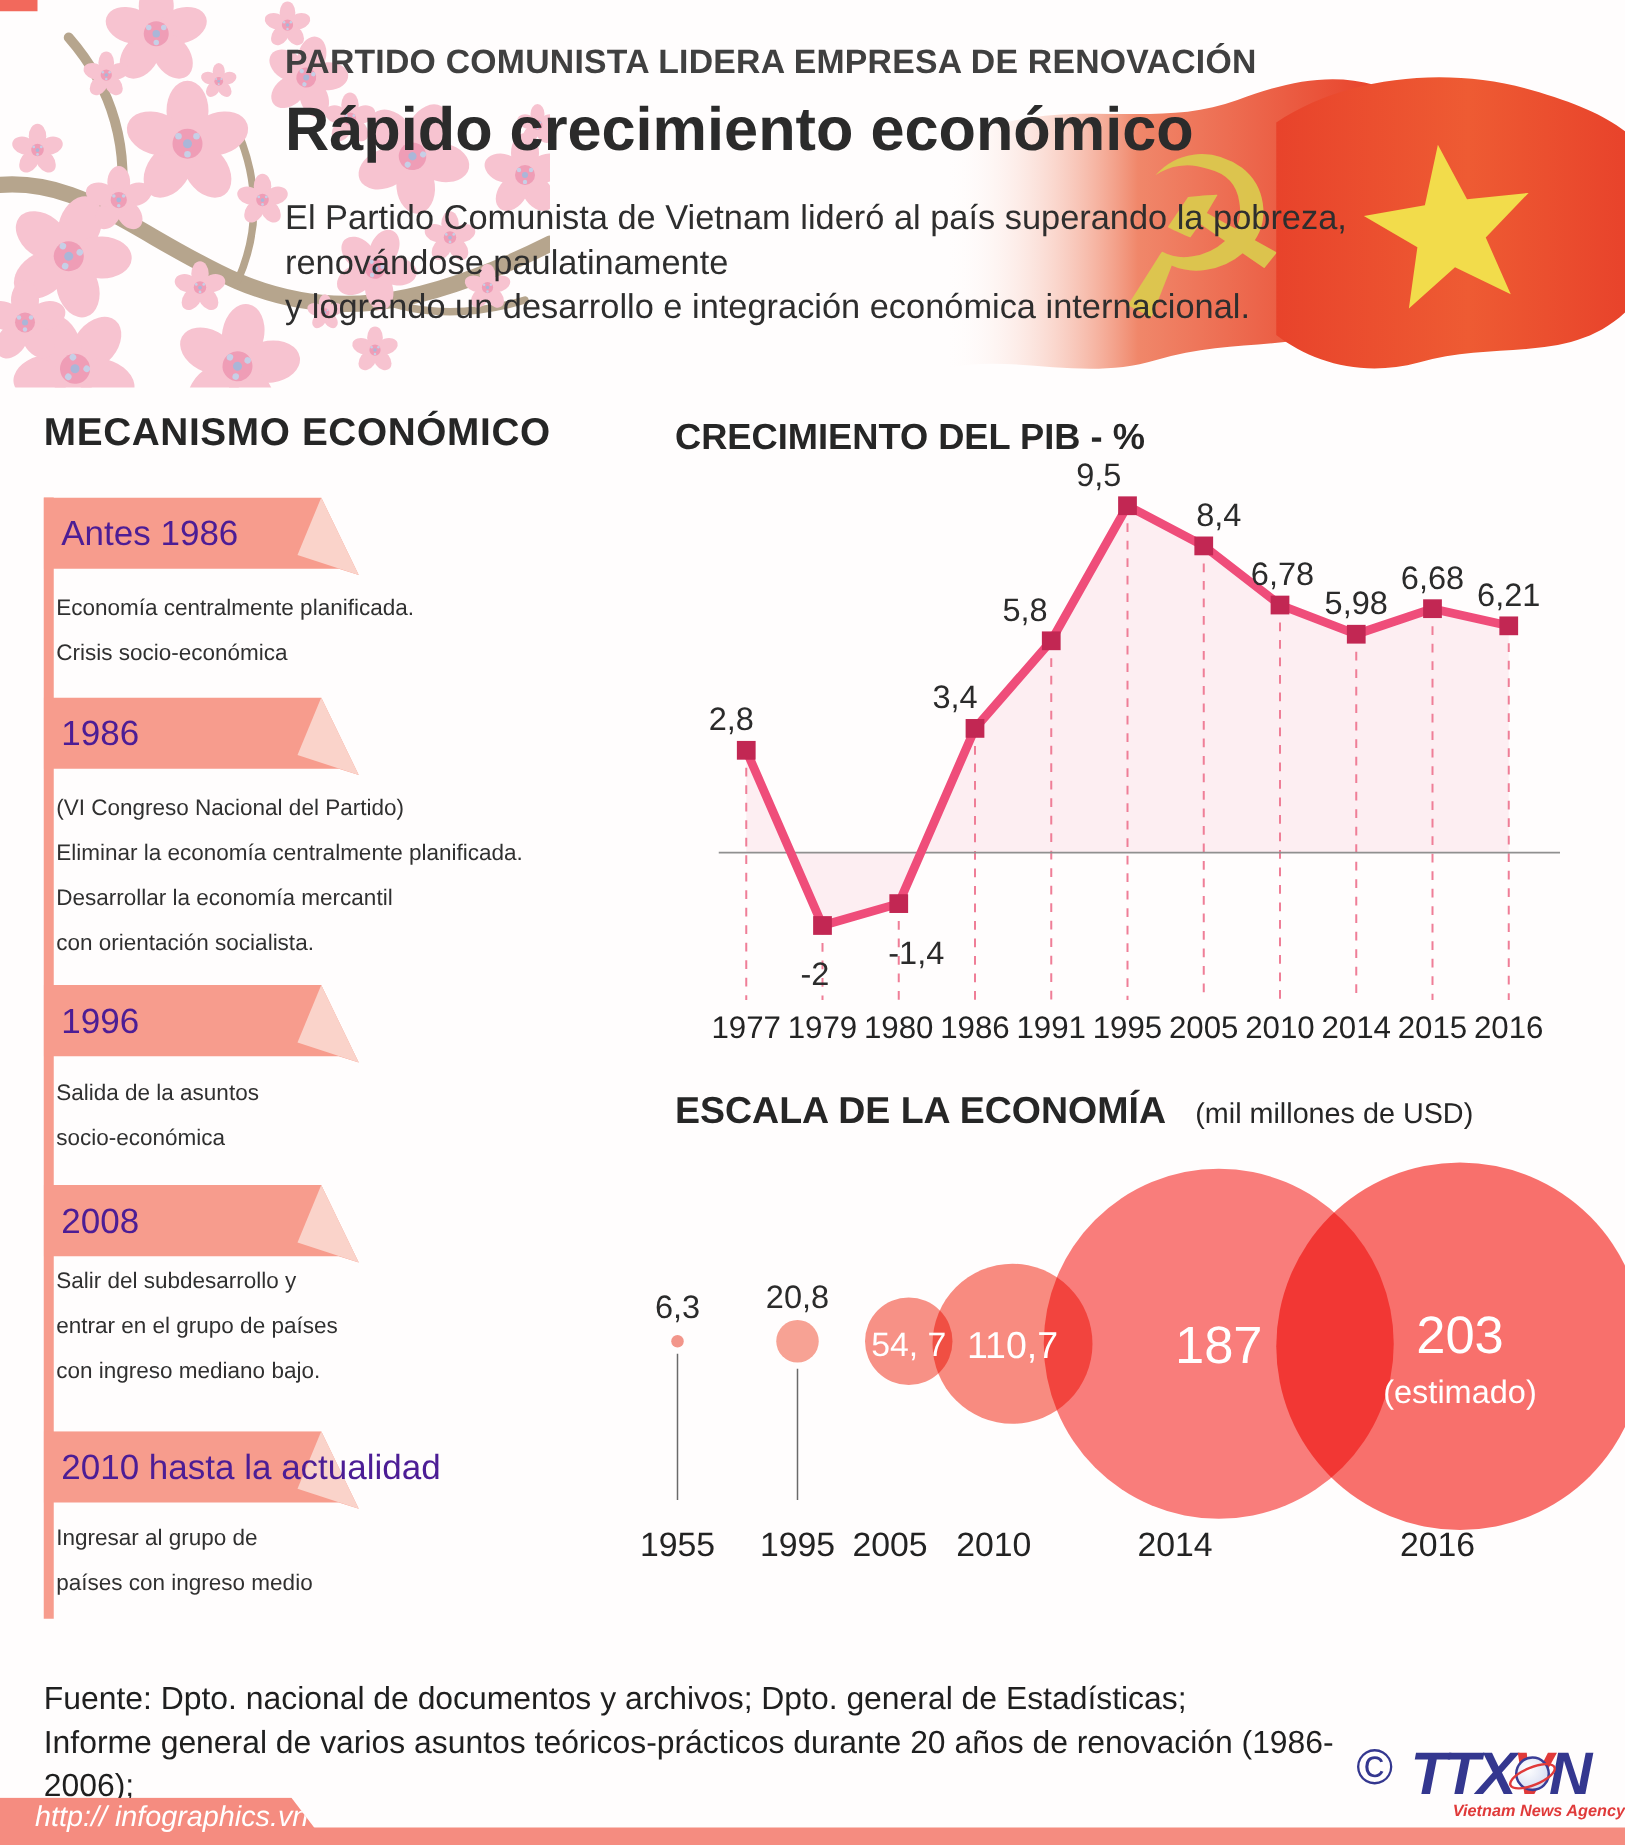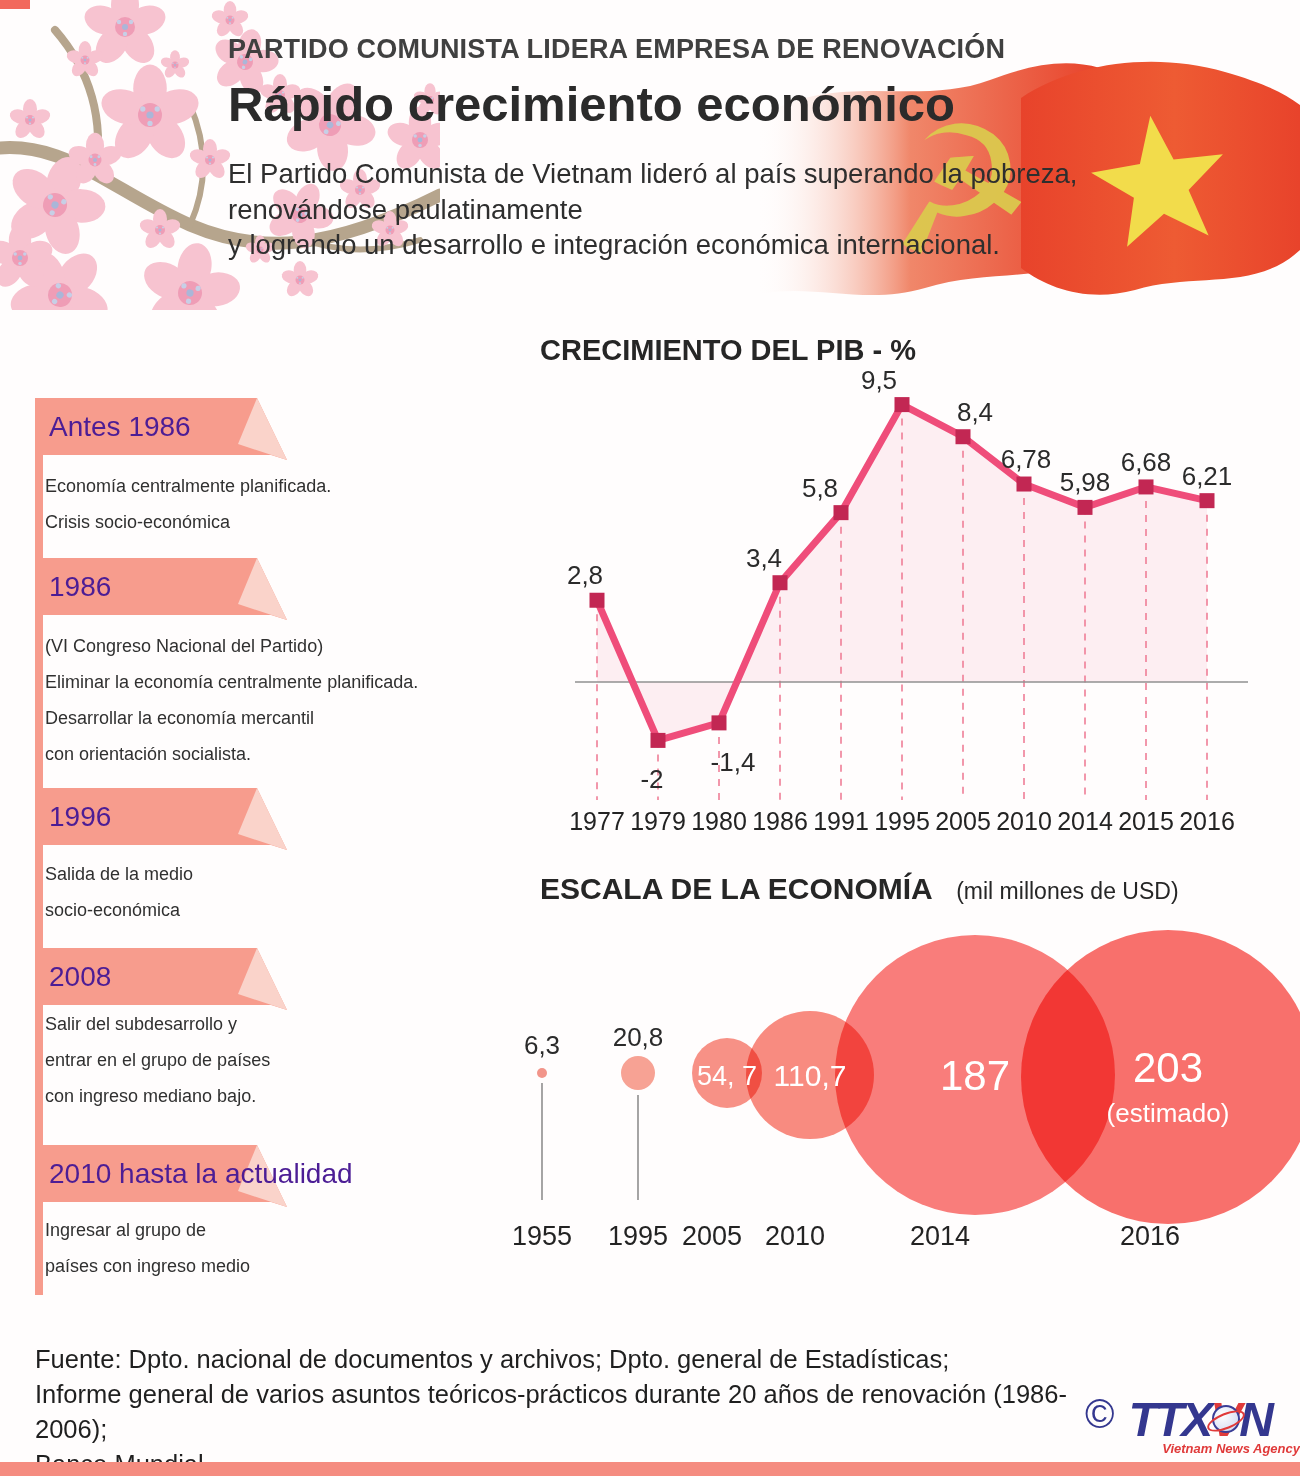--- a/index.html
+++ b/index.html
@@ -125,20 +125,21 @@
   <div class="abs corner-strip"></div>
 
   <div class="abs header-text">
     <div class="kicker">PARTIDO COMUNISTA LIDERA EMPRESA DE RENOVACIÓN</div>
     <div class="title">Rápido crecimiento económico</div>
     <div class="subtitle">El Partido Comunista de Vietnam lideró al país superando la pobreza,
 renovándose paulatinamente
 y logrando un desarrollo e integración económica internacional.</div>
   </div>
 
+  <div class="abs mech-heading">MECANISMO ECONÓMICO</div>
   <div class="abs tl-bar"></div>
 
   <div class="abs ribbon" style="top:398px">
     <svg width="270" height="70">
       <polygon points="0,0 222,0 252,62 236,57 0,57" fill="#f79c8d"></polygon>
       <polygon points="222,0 252,62 203,46" fill="#fad3ca"></polygon>
     </svg>
     <span class="lbl">Antes 1986</span>
   </div>
   <div class="abs desc" style="top:468px">Economía centralmente planificada.
@@ -156,21 +157,21 @@
 Desarrollar la economía mercantil
 con orientación socialista.</div>
 
   <div class="abs ribbon" style="top:788px">
     <svg width="270" height="70">
       <polygon points="0,0 222,0 252,62 236,57 0,57" fill="#f79c8d"></polygon>
       <polygon points="222,0 252,62 203,46" fill="#fad3ca"></polygon>
     </svg>
     <span class="lbl">1996</span>
   </div>
-  <div class="abs desc" style="top:856px">Salida de la medio
+  <div class="abs desc" style="top:856px">Salida de la asuntos
 socio-económica</div>
 
   <div class="abs ribbon" style="top:948px">
     <svg width="270" height="70">
       <polygon points="0,0 222,0 252,62 236,57 0,57" fill="#f79c8d"></polygon>
       <polygon points="222,0 252,62 203,46" fill="#fad3ca"></polygon>
     </svg>
     <span class="lbl">2008</span>
   </div>
   <div class="abs desc" style="top:1006px">Salir del subdesarrollo y
@@ -268,14 +269,17 @@
   <div class="abs source">Fuente: Dpto. nacional de documentos y archivos; Dpto. general de Estadísticas;
 Informe general de varios asuntos teóricos-prácticos durante 20 años de renovación (1986-2006);
 Banco Mundial.</div>
 
   <div class="abs logo">
     <span class="copy">©</span><span class="mark"><span>TTX</span><span class="vred">V</span><span>N</span><span class="globe"></span></span>
     <div class="tag">Vietnam News Agency</div>
   </div>
 
   <div class="abs bottombar"></div>
+  <div class="abs urltab">
+    <span class="url">http:// infographics.vn</span>
+  </div>
 
 </div>
 
 </body></html>

